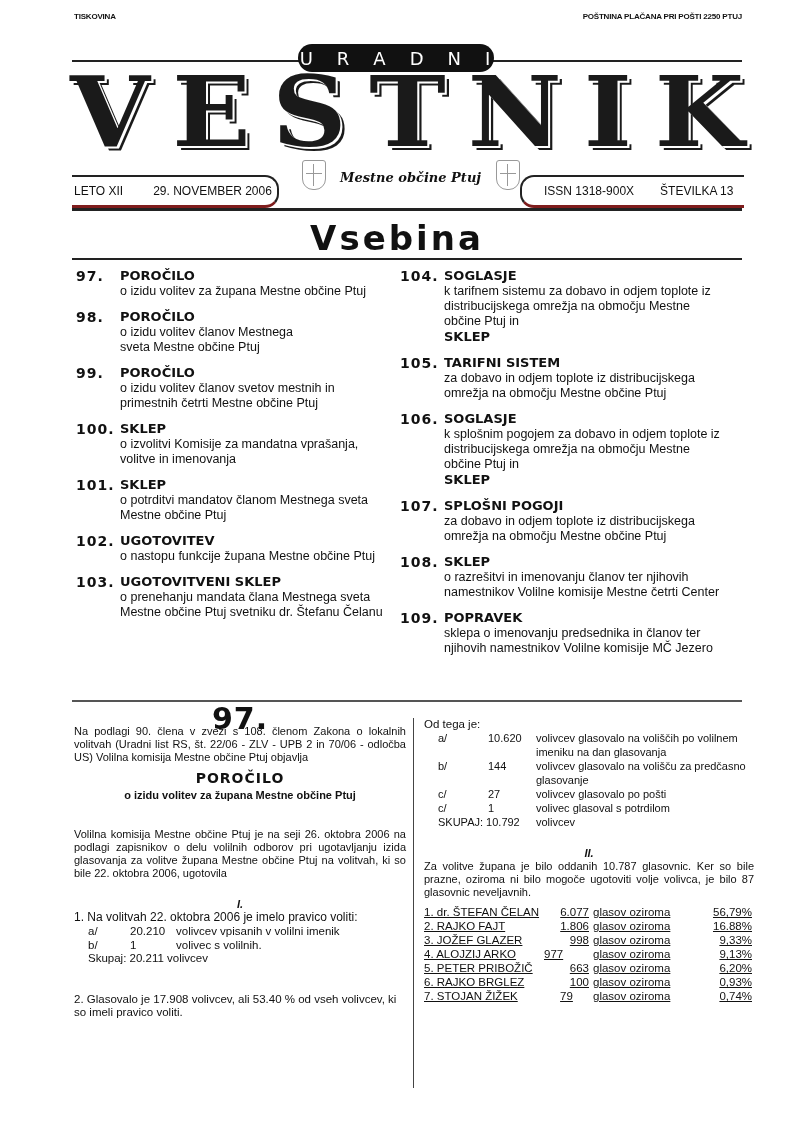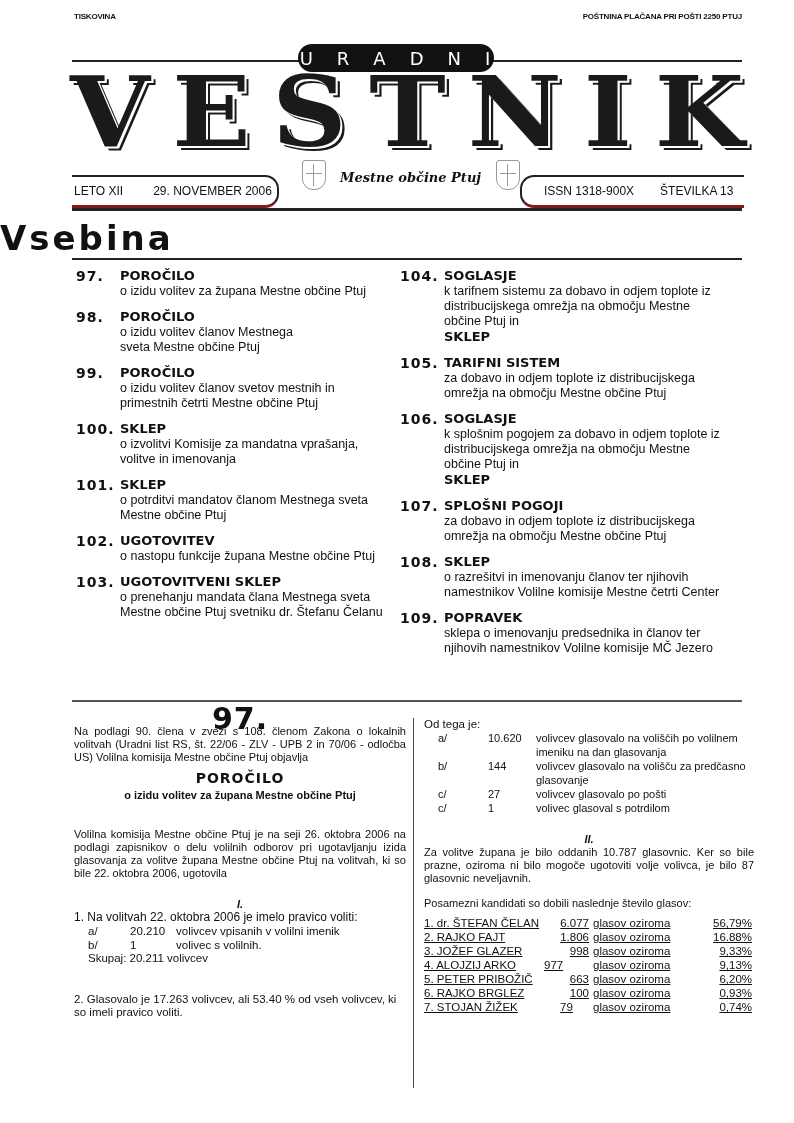--- a/index.html
+++ b/index.html
@@ -13,21 +13,21 @@
   .vestnik{position:absolute;left:72px;right:52px;top:66px;height:92px;display:flex;justify-content:space-between;align-items:flex-end;font-family:"DejaVu Serif",serif;font-weight:bold;font-size:98px;line-height:92px;color:#1a1a1a;text-shadow:2px 2px 0 #fff,4px 4px 0 #1a1a1a;}
   .vestnik span{display:inline-block;transform:scaleX(1.05);}
   .band{position:absolute;top:175px;height:28px;border-top:2px solid #222;border-bottom:3px solid #7f1d1d;display:flex;align-items:center;font-size:12px;}
   .band.left{left:72px;width:205px;border-right:2px solid #222;border-radius:0 14px 14px 0;}
   .band.right{left:520px;width:222px;border-left:2px solid #222;border-radius:14px 0 0 14px;}
   .mestne{position:absolute;left:340px;top:170px;font-family:"DejaVu Serif",serif;font-style:italic;font-weight:bold;font-size:13px;}
   .crest{position:absolute;top:160px;width:22px;height:28px;border:1px solid #999;border-radius:3px 3px 11px 11px;}
   .crest::before{content:"";position:absolute;left:10px;top:3px;width:1px;height:22px;background:#999;}
   .crest::after{content:"";position:absolute;left:3px;top:12px;width:16px;height:1px;background:#999;}
   .thickline{position:absolute;left:72px;right:52px;height:3px;background:#222;}
-  .vsebina{position:absolute;left:0;right:0;top:218px;text-align:left;font-family:"DejaVu Sans",sans-serif;font-weight:bold;font-size:34px;letter-spacing:3px;}
+  .vsebina{position:absolute;left:0;right:0;top:218px;text-align:center;font-family:"DejaVu Sans",sans-serif;font-weight:bold;font-size:34px;letter-spacing:3px;}
   .toc{position:absolute;top:268px;}
   .toc-item{display:flex;margin-bottom:10px;}
   .toc-num{width:44px;font-family:"DejaVu Sans",sans-serif;font-weight:bold;font-size:14px;letter-spacing:1px;}
   .toc-body{flex:1;}
   .toc-title{font-family:"DejaVu Sans",sans-serif;font-weight:bold;font-size:13px;line-height:16px;}
   .toc-desc{font-size:12.5px;line-height:15px;}
   .art{position:absolute;font-size:11px;line-height:13px;}
   .art p{margin:0;}
   .bignum{font-family:"DejaVu Sans",sans-serif;font-weight:bold;font-size:30px;text-align:center;letter-spacing:1px;}
   .ctr{text-align:center;}
@@ -192,21 +192,21 @@
           <td>volivcev vpisanih v volilni imenik</td>
         </tr>
     <tr>
           <td>b/</td>
           <td>1</td>
           <td>volivec s volilnih.</td>
         </tr>
   </tbody>
     </table>
   <p style="margin-left:14px;font-size:11.5px;">Skupaj: 20.211 volivcev</p>
-  <p style="margin-top:28px;font-size:11.5px;">2. Glasovalo je 17.263 volivcev, ali 53.40 % od vseh volivcev, ki so imeli pravico voliti.</p>
+  <p style="margin-top:28px;font-size:11.5px;">2. Glasovalo je 17.908 volivcev, ali 53.40 % od vseh volivcev, ki so imeli pravico voliti.</p>
 </div>
 
 <div class="vline"></div>
 
 <div class="art" style="left:424px;top:718px;width:330px;">
   <p style="font-size:11.5px;">Od tega je:</p>
   <table style="margin-left:14px;font-size:11px;">
     <tbody>
         <tr>
           <td style="width:50px">a/</td>
@@ -221,25 +221,28 @@
     <tr>
           <td>c/</td>
           <td>27</td>
           <td>volivcev glasovalo po pošti</td>
         </tr>
     <tr>
           <td>c/</td>
           <td>1</td>
           <td>volivec glasoval s potrdilom</td>
         </tr>
+    <tr>
+          <td colspan="2"><span>SKUPAJ:</span> <span>10.792</span></td>
+          <td>volivcev</td>
+        </tr>
   </tbody>
     </table>
   <div class="sec" style="margin-top:18px;">II.</div>
   <p style="text-align:justify;">Za volitve župana je bilo oddanih 10.787 glasovnic. Ker so bile prazne, oziroma ni bilo mogoče ugotoviti volje volivca, je bilo 87 glasovnic neveljavnih.</p>
-  <p style="margin-top:12px;">Posamezni kandidati so dobili naslednje število glasov:</p>
   <table style="margin-top:6px;font-size:11.5px;width:328px;text-decoration:underline;">
     <tbody>
         <tr>
           <td style="width:120px">1. dr. ŠTEFAN ČELAN</td>
           <td style="width:45px;text-align:right">6.077</td>
           <td style="padding-left:4px">glasov oziroma</td>
           <td style="text-align:right">56,79%</td>
         </tr>
     <tr>
           <td>2. RAJKO FAJT</td>

